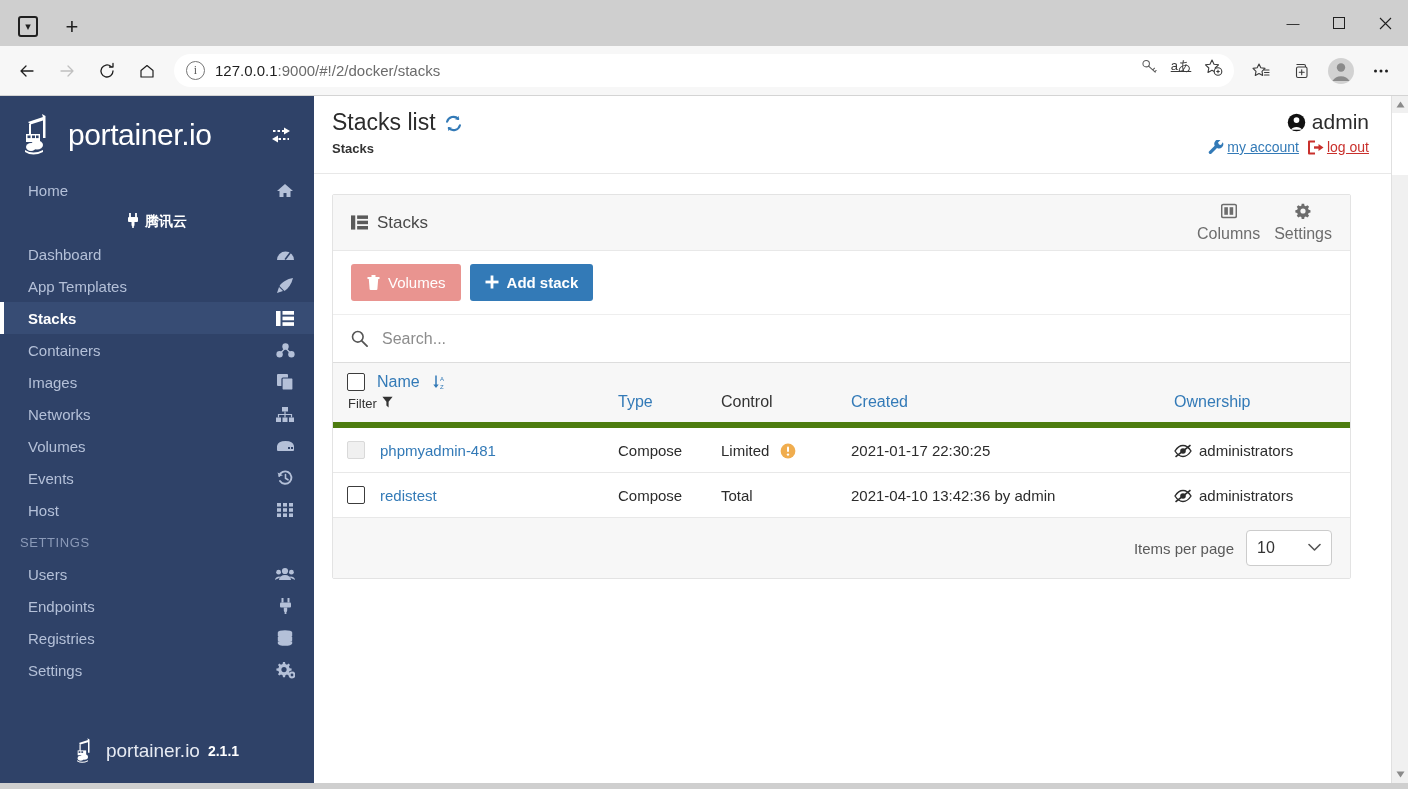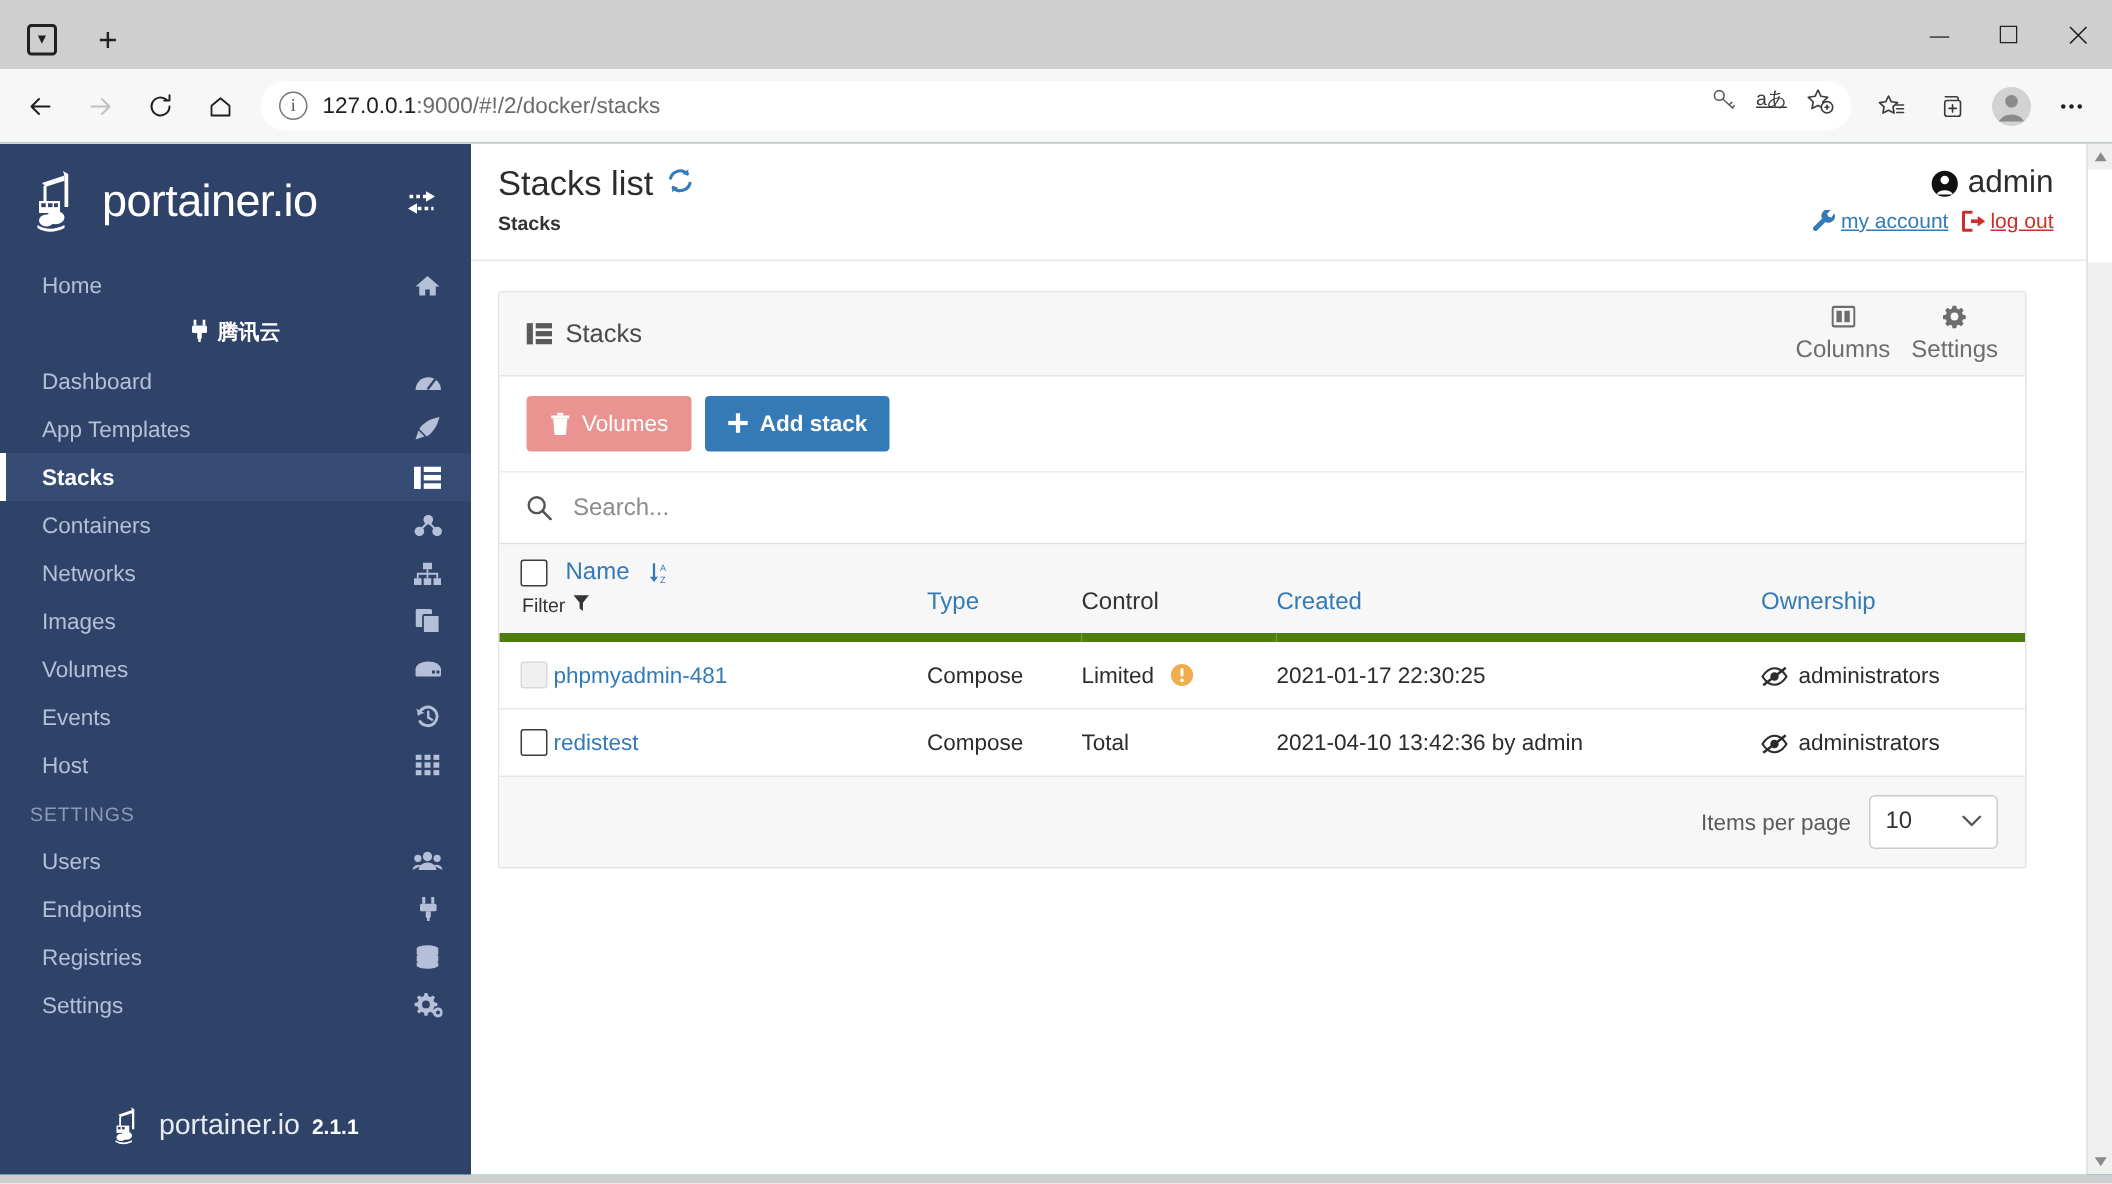--- a/index.html
+++ b/index.html
@@ -139,21 +139,21 @@
   .content {
     flex: 1; background: #ffffff; display: flex; flex-direction: column;
     min-width: 0; position: relative;
   }
   .page-header {
     padding: 14px 22px 10px 18px; display: flex; align-items: flex-start;
     background: #ffffff; border-bottom: 1px solid #e8e8e8; height: 78px;
   }
   .ph-left { flex: 1; }
   .ph-title {
-    font-size: 23px; color: #2c2c2c; display: flex; align-items: flex-start; gap: 8px;
+    font-size: 23px; color: #2c2c2c; display: flex; align-items: center; gap: 8px;
     line-height: 1.1;
   }
   .refresh-ico { width: 19px; height: 19px; color: #337ab7; }
   .ph-crumb { font-size: 13px; color: #333; margin-top: 6px; font-weight: bold; }
   .ph-right { text-align: right; }
   .ph-user {
     font-size: 21px; color: #2c2c2c; display: flex; align-items: center;
     justify-content: flex-end; gap: 6px;
   }
   .user-ico { width: 19px; height: 19px; color: #111; }
@@ -226,21 +226,21 @@
   .col-type { width: 103px; }
   .col-control { width: 130px; }
   .col-created { width: 323px; }
   .col-owner { width: auto; }
 
   table.stacks tbody td {
     border-bottom: 1px solid #e8e8e8; padding: 13px 0; font-size: 15px; color: #2c2c2c;
     vertical-align: middle; background: #ffffff;
   }
   td.cell-name { padding-left: 14px !important; }
-  td.cell-name .inner { display: flex; align-items: center; gap: 4px; }
+  td.cell-name .inner { display: flex; align-items: center; gap: 15px; }
   .row-link { color: #337ab7; font-size: 15px; }
   .ck {
     width: 18px; height: 18px; border: 1.6px solid #3c3c3c; border-radius: 2px;
     background: #ffffff; flex: 0 0 18px; display: inline-block;
   }
   .ck.disabled { border-color: #d9d9d9; background: #f0f0f0; }
   .warn-ico { width: 16px; height: 16px; display: inline-block; vertical-align: -3px; margin-left: 6px; }
   .own { display: flex; align-items: center; gap: 7px; }
   .own .ico { width: 18px; height: 15px; color: #2c2c2c; }
 
@@ -461,38 +461,38 @@
             <svg width="19" height="15" viewBox="0 0 19 15">
                 <circle cx="9.5" cy="3.5" r="3.2" fill="currentColor"></circle>
                 <circle cx="3.6" cy="11.3" r="3.2" fill="currentColor"></circle>
                 <circle cx="15.4" cy="11.3" r="3.2" fill="currentColor"></circle>
                 <path d="M9.5 5 L4.5 10 M9.5 5 L14.5 10" stroke="currentColor" stroke-width="1.3"></path>
               </svg>
           </span>
         </div>
 
         <div class="nav-item">
+          <span class="lbl">Images</span>
+          <span class="ico">
+            <svg width="17" height="16" viewBox="0 0 17 16">
+                <rect x="0" y="0" width="11" height="12" rx="1" fill="currentColor"></rect>
+                <rect x="5" y="4" width="11" height="12" rx="1" fill="currentColor" stroke="#2f4268" stroke-width="1.2"></rect>
+              </svg>
+          </span>
+        </div>
+
+        <div class="nav-item">
           <span class="lbl">Networks</span>
           <span class="ico">
             <svg width="18" height="15" viewBox="0 0 18 15">
                 <rect x="6" y="0" width="6" height="4.5" fill="currentColor"></rect>
                 <rect x="0" y="10.5" width="5" height="4.5" fill="currentColor"></rect>
                 <rect x="6.5" y="10.5" width="5" height="4.5" fill="currentColor"></rect>
                 <rect x="13" y="10.5" width="5" height="4.5" fill="currentColor"></rect>
                 <path d="M9 4.5 V7.5 M2.5 10.5 V7.5 H15.5 V10.5 M9 7.5 V10.5" stroke="currentColor" stroke-width="1.2" fill="none"></path>
-              </svg>
-          </span>
-        </div>
-
-        <div class="nav-item">
-          <span class="lbl">Images</span>
-          <span class="ico">
-            <svg width="17" height="16" viewBox="0 0 17 16">
-                <rect x="0" y="0" width="11" height="12" rx="1" fill="currentColor"></rect>
-                <rect x="5" y="4" width="11" height="12" rx="1" fill="currentColor" stroke="#2f4268" stroke-width="1.2"></rect>
               </svg>
           </span>
         </div>
 
         <div class="nav-item">
           <span class="lbl">Volumes</span>
           <span class="ico">
             <svg width="19" height="12" viewBox="0 0 19 12">
                 <path d="M1 6 Q2 1 9.5 1 Q17 1 18 6 V10 A1 1 0 0 1 17 11 H2 A1 1 0 0 1 1 10 Z" fill="currentColor"></path>
                 <rect x="12" y="7" width="2" height="2" fill="#2f4268"></rect>

